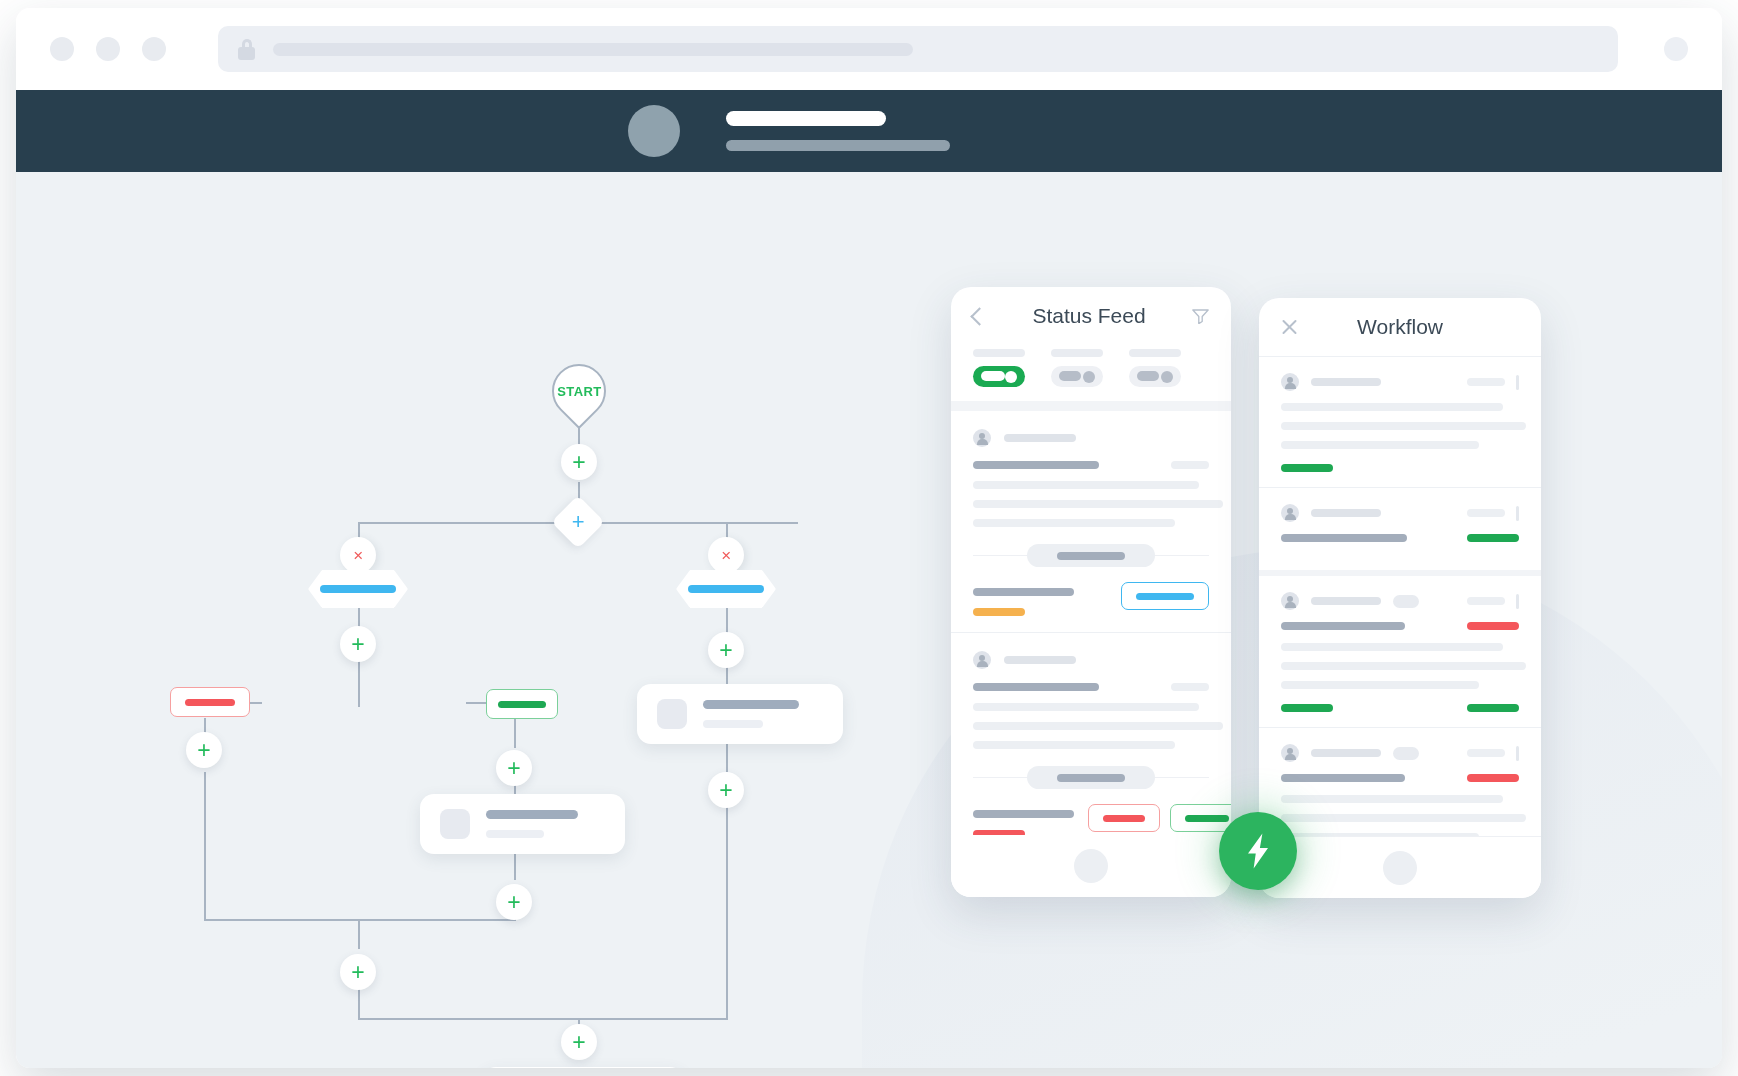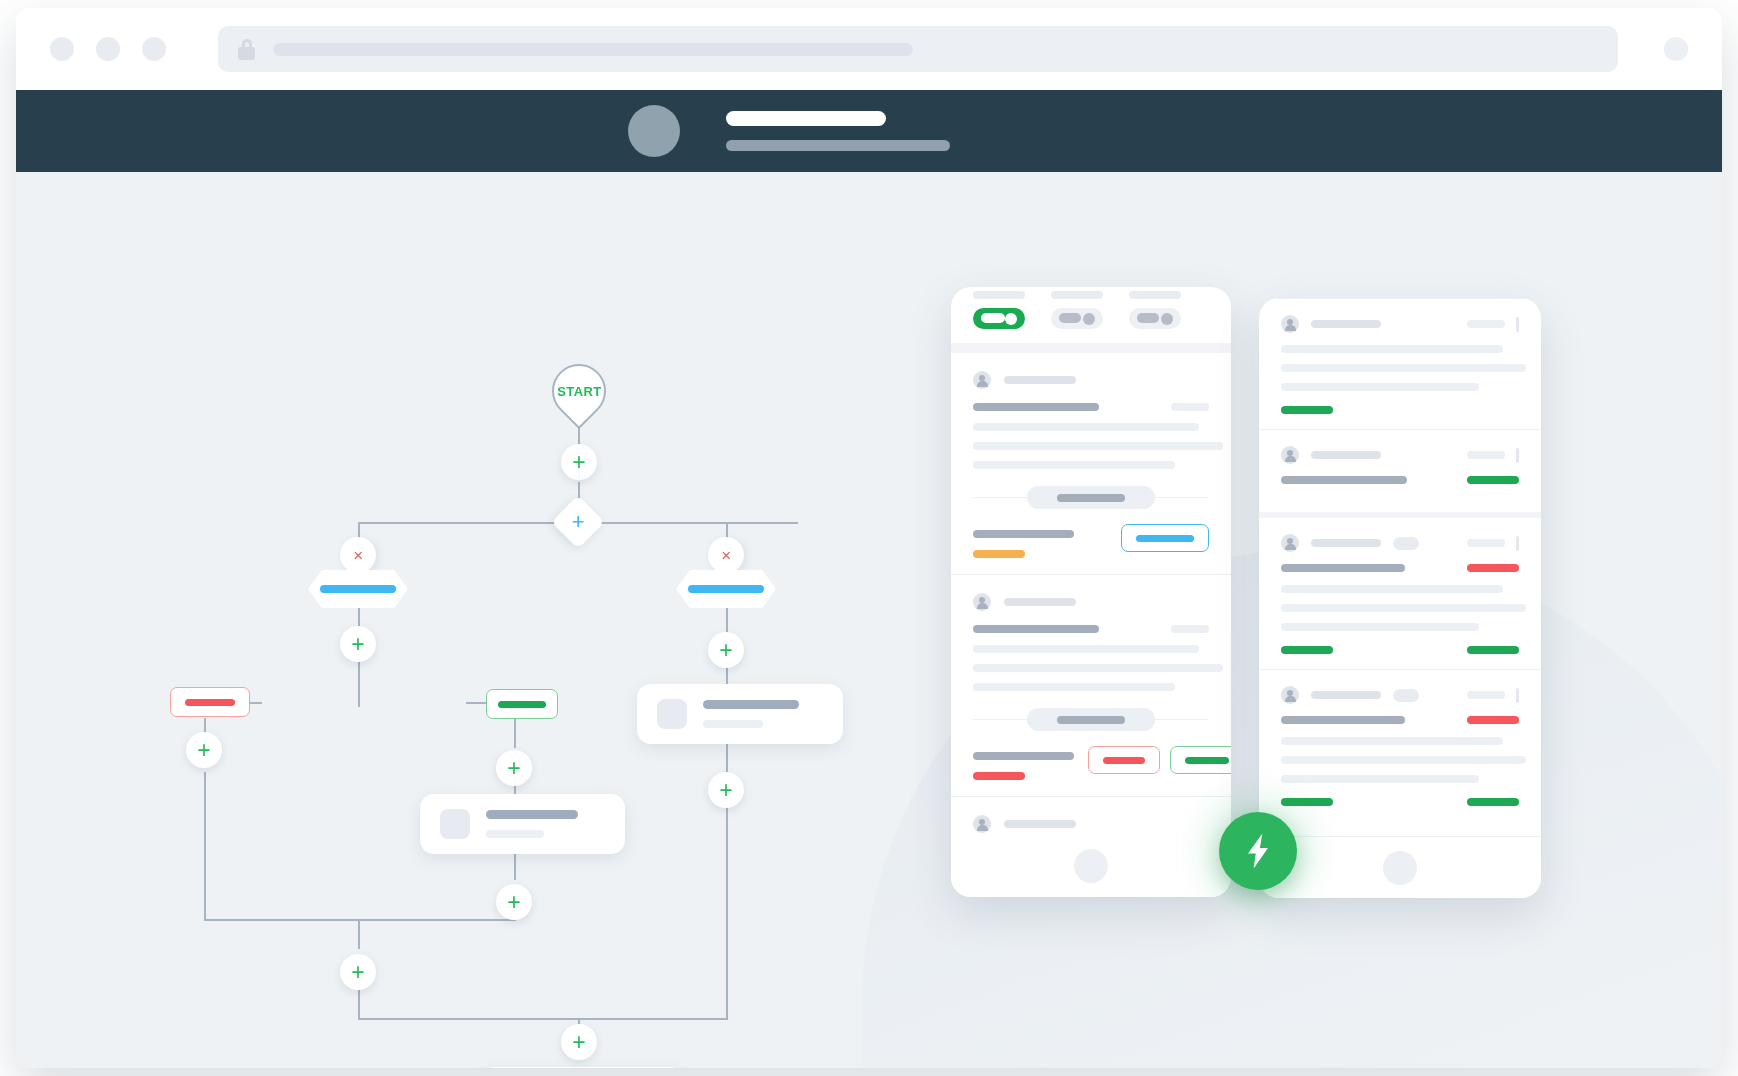--- a/index.html
+++ b/index.html
@@ -372,20 +372,27 @@
       <div class="ncard" style="left:466px; top:895px; width:202px; height:62px;">
         
         
         
         
       </div>
 
     </div>
 
     <div class="phone" style="left:935px; top:115px; width:280px; height:610px;">
+      <div class="ph-head">
+        <div class="chev-left"></div>
+        <div class="ph-title">Status Feed</div>
+        <svg class="funnel" viewBox="0 0 20 18">
+          <path d="M1 2 h18 l-7 7.5 v6 l-4 2.5 v-8.5 z" fill="none" stroke="#b7c0cc" stroke-width="1.6" stroke-linejoin="round"></path>
+        </svg>
+      </div>
 
       <div class="toggles">
         <div class="tg">
           <div class="lbl" style="width:52px;"></div>
           <div class="switch on">
               <div class="inner"></div>
               <div class="knob"></div>
             </div>
         </div>
         <div class="tg">
@@ -485,20 +492,25 @@
           <div class="bar md" style="width:72px;"></div>
         </div>
       </div>
 
       <div class="homebar" style="position:absolute; bottom:0; left:0; right:0; background:#fff;">
         <div class="homebtn"></div>
       </div>
     </div>
 
     <div class="phone" style="left:1243px; top:126px; width:282px; height:600px;">
+      <div class="ph-head">
+        <div class="xclose"></div>
+        <div class="ph-title">Workflow</div>
+        <div style="width:17px;"></div>
+      </div>
       <div class="rowsep"></div>
 
       <div class="wfrow">
         <div class="top">
           <div class="topl">
             <div class="ava"></div>
             <div class="bar md" style="width:70px;"></div>
           </div>
           <div class="topr">
             <div class="bar lt" style="width:38px;"></div>

